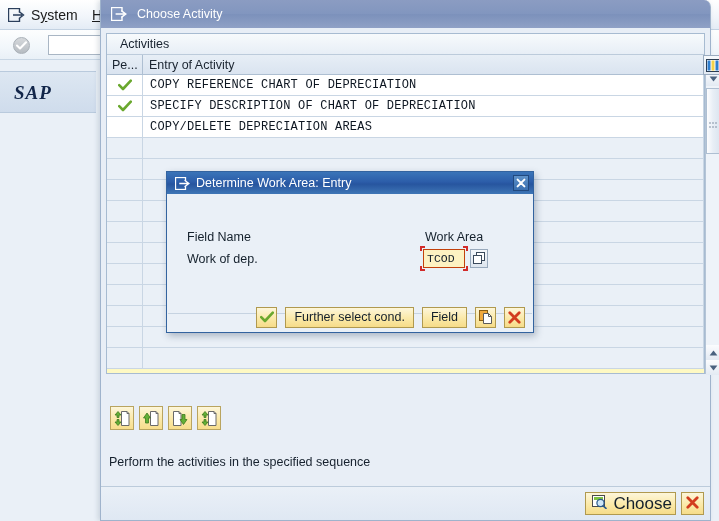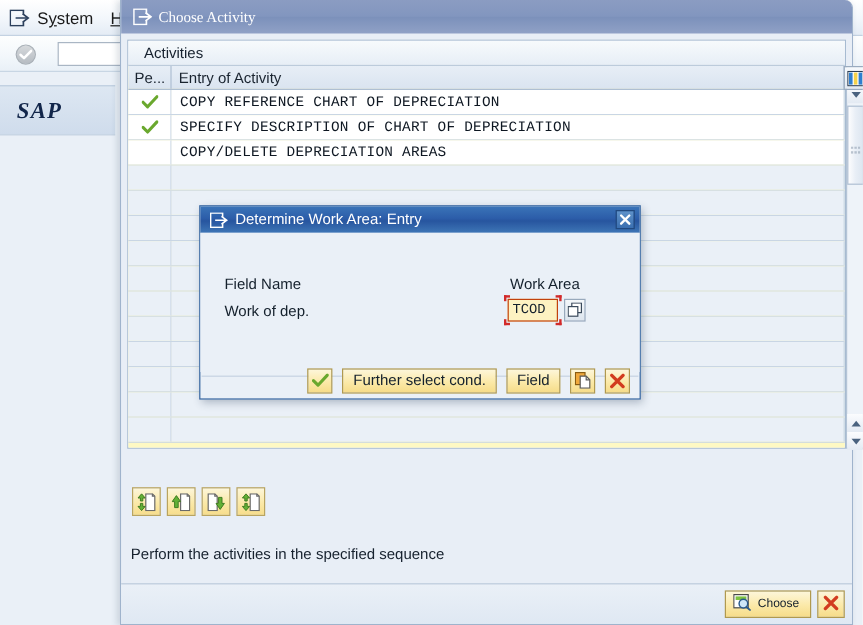--- a/index.html
+++ b/index.html
@@ -81,21 +81,21 @@
     box-shadow: -2px 0 5px rgba(40,60,90,0.16);
   }
   .ca-title {
     position: absolute; left: 0; top: 0; width: 609px; height: 28px;
     background: linear-gradient(to bottom, #8b9cc2 0%, #8296bf 48%, #7c91bb 52%, #90a1c6 100%);
     border-radius: 0 6px 0 0;
     display: flex; align-items: center;
   }
   .ca-title-icon { margin-left: 10px; width: 16px; height: 14px; }
   .ca-title-text {
-    margin-left: 5px; color: #ffffff; font-size: 12.5px; font-family: Liberation Serif, serif;
+    margin-left: 10px; color: #ffffff; font-size: 12.5px;
   }
 
   
   .ca-listpanel {
     position: absolute; left: 5px; top: 33px; width: 599px; height: 341px;
     background: #ffffff;
     border: 1px solid #a7bbd1;
   }
   .ca-listheader {
     position: absolute; left: 0; top: 0; width: 597px; height: 21px;
@@ -190,25 +190,25 @@
     font-size: 12.5px; color: #16212e;
   }
 
   .ca-footer {
     position: absolute; left: 0; bottom: 0; width: 609px; height: 34px;
     background: linear-gradient(to bottom, #eaf0f7 0%, #dfe8f3 100%);
     border-top: 1px solid #bccbdb;
   }
   .choose-btn {
     position: absolute; right: 34px; top: 5px; height: 23px;
-    padding: 0 9px 0 6px;
+    padding: 0 3px 0 6px;
     background: linear-gradient(to bottom, #fdf6da 0%, #fbe9a8 55%, #f6dc89 100%);
     border: 1px solid #b0994f;
     display: flex; align-items: center; gap: 6px;
-    font-size: 10px; color: #14202c;
+    font-size: 17px; color: #14202c;
   }
   .cancel-btn {
     position: absolute; right: 6px; top: 5px; width: 23px; height: 23px;
     background: linear-gradient(to bottom, #fdf6da 0%, #fbe9a8 55%, #f6dc89 100%);
     border: 1px solid #b0994f;
     display: flex; align-items: center; justify-content: center;
   }
 
   
   .dw-modal {

